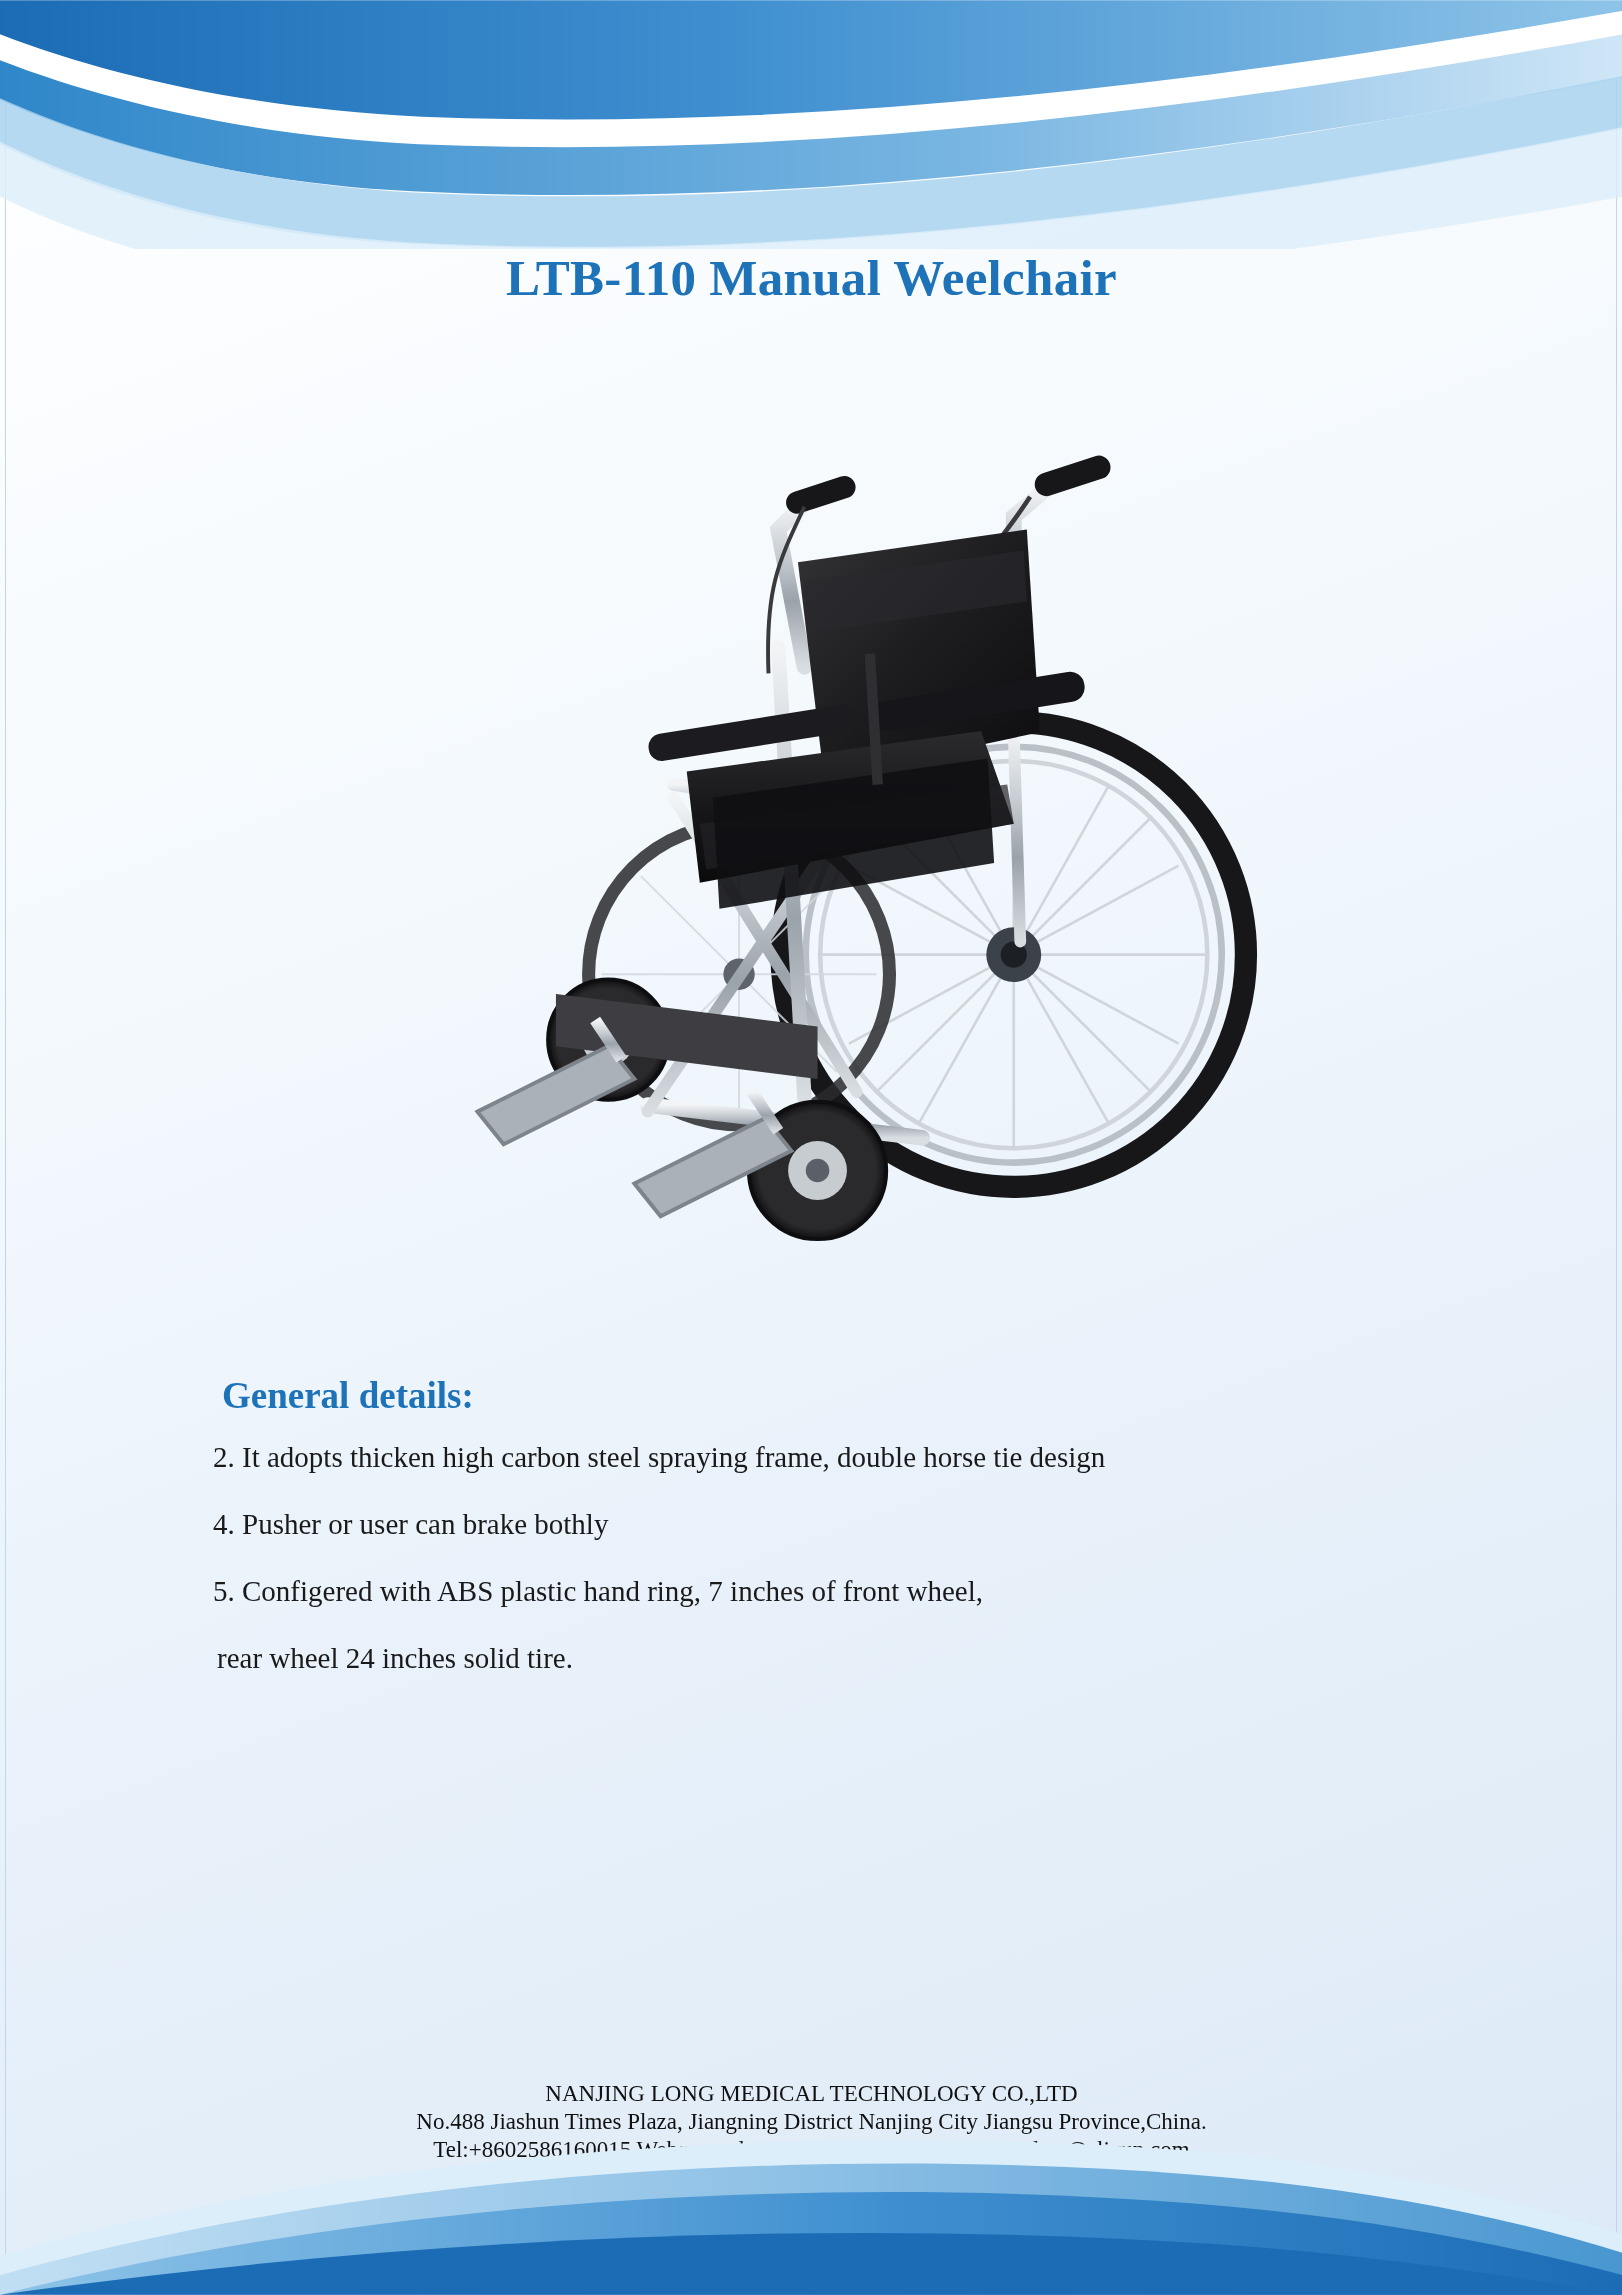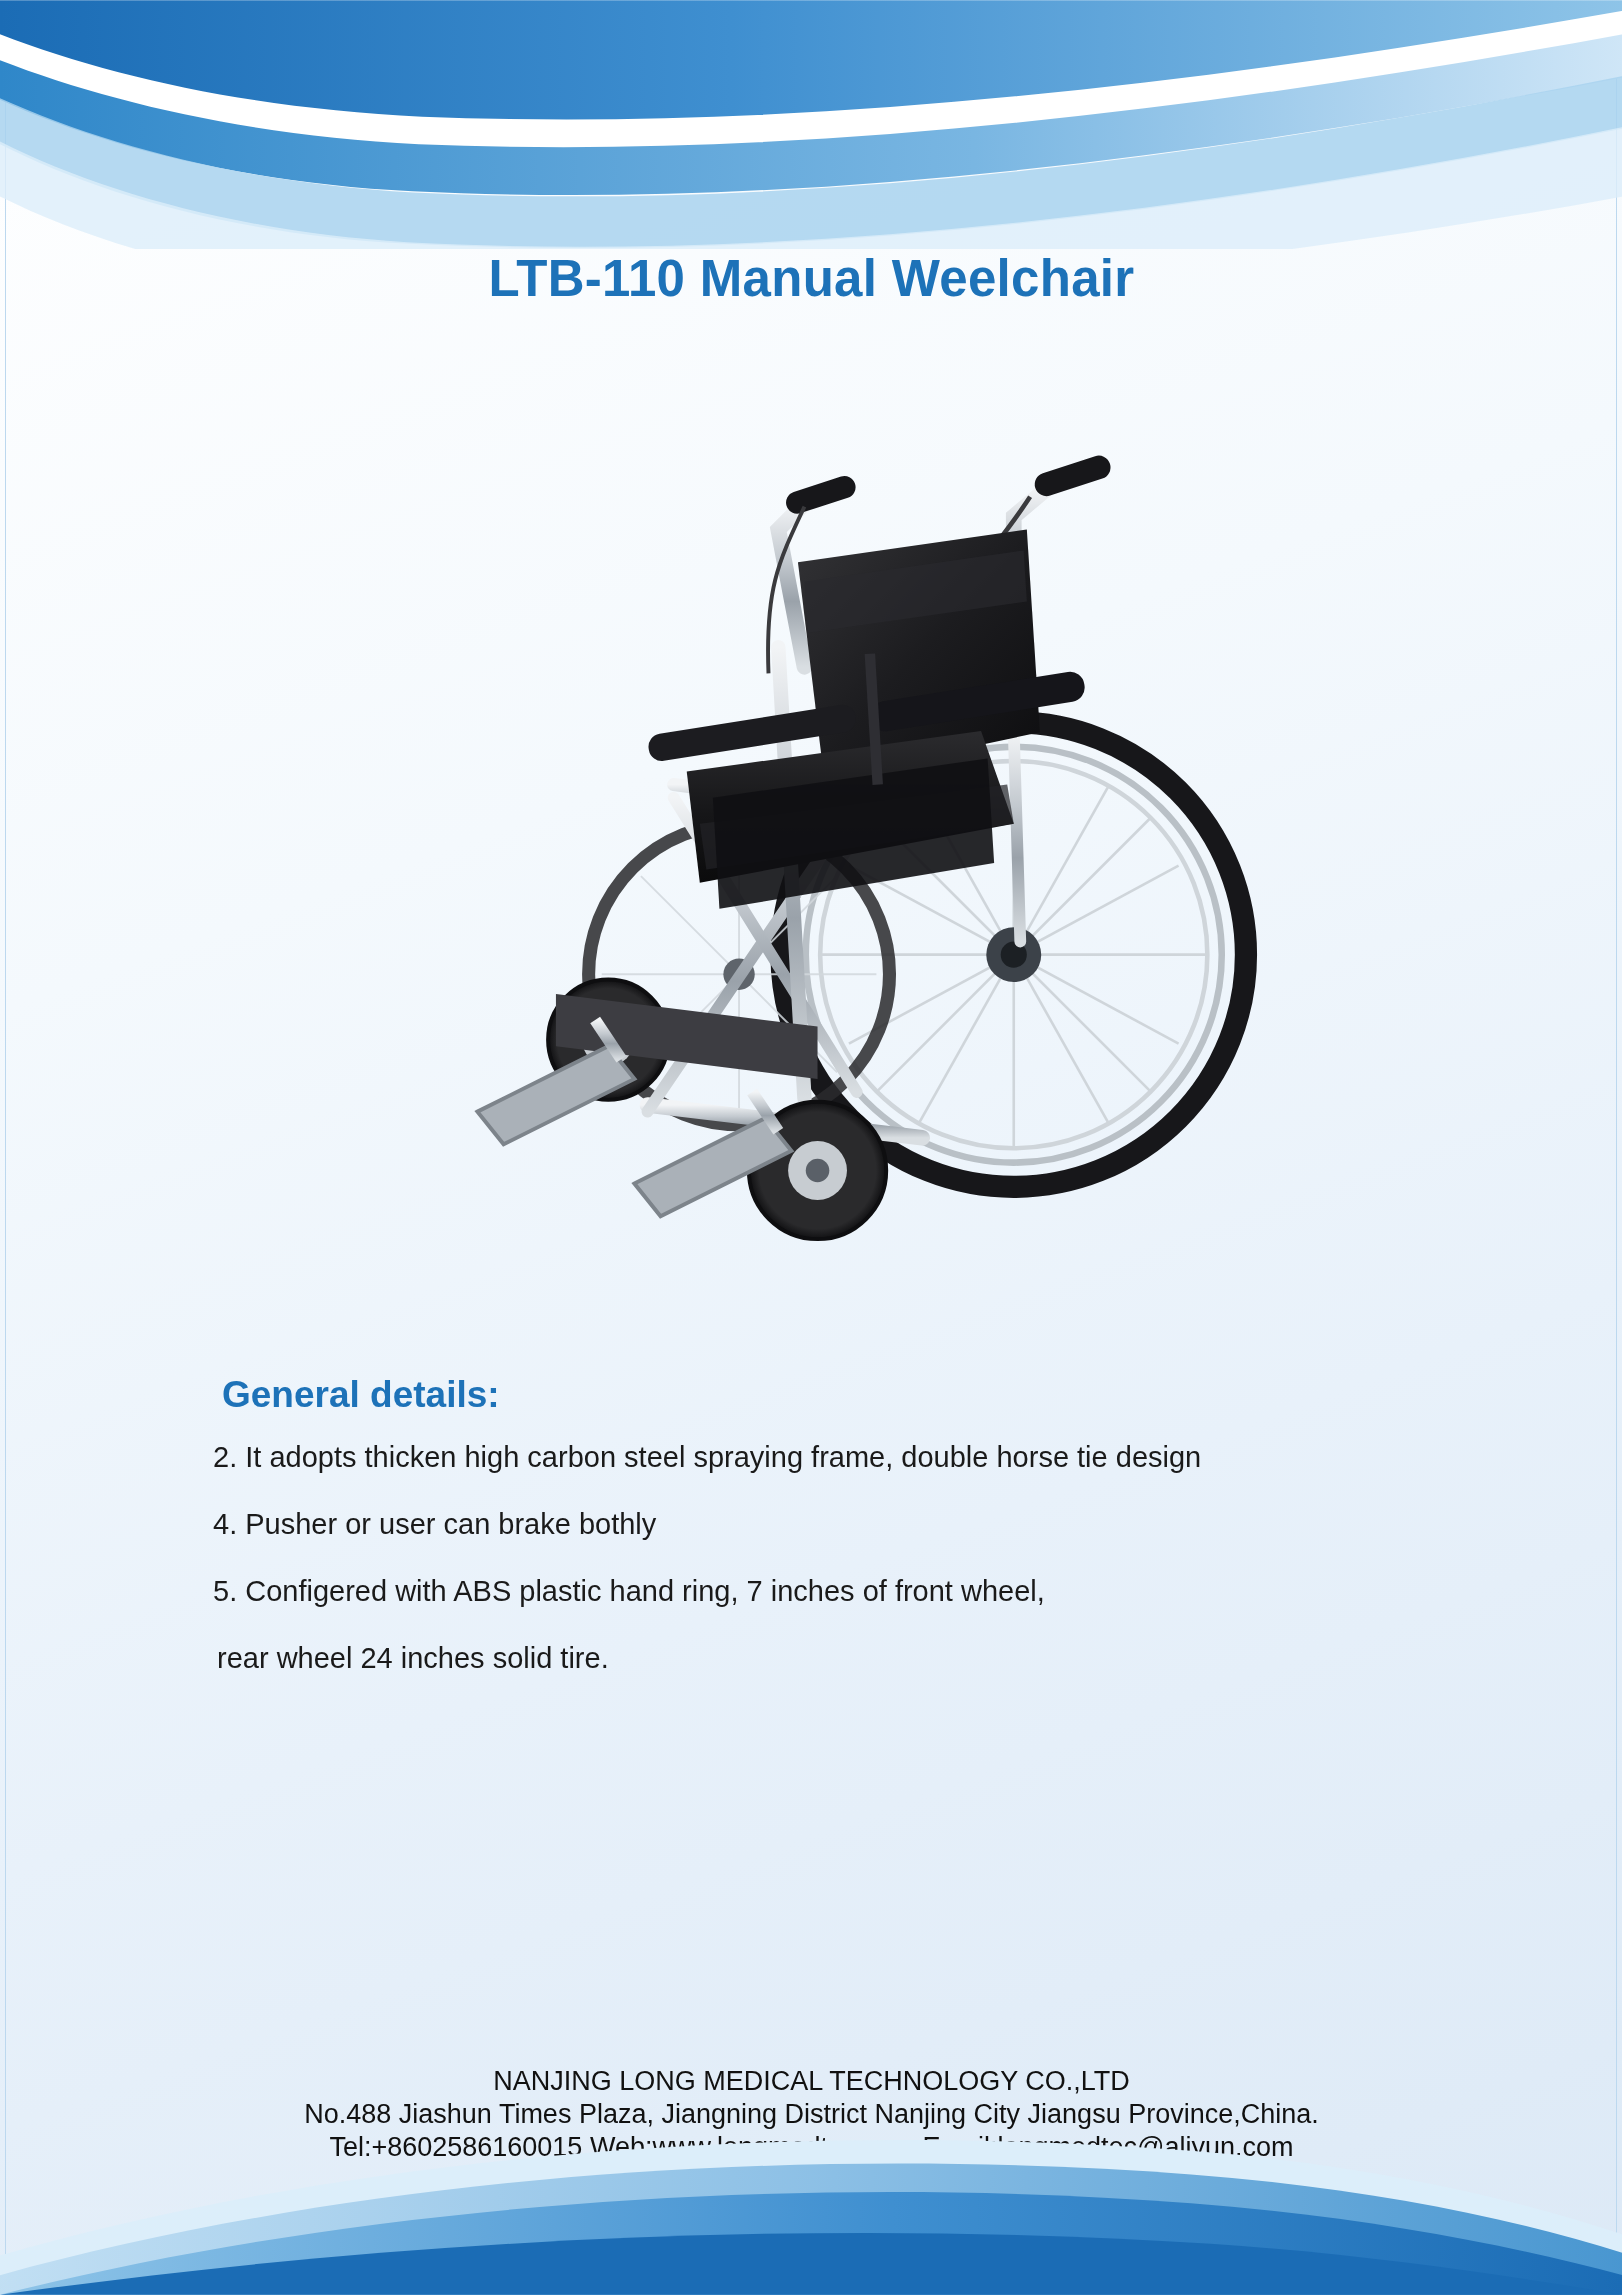--- a/index.html
+++ b/index.html
@@ -13,20 +13,21 @@
     background: #ffffff;
     overflow: hidden;
   }
 
   .page {
     position: relative;
     width: 1623px;
     height: 2295px;
     background: linear-gradient(160deg, #ffffff 0%, #f4f9fd 35%, #e8f1fa 65%, #dce9f6 100%);
     overflow: hidden;
+    font-family: Liberation Serif, serif;
   }
 
   
   .page-border {
     position: absolute;
     left: 5.2px; top: 5.2px;
     width: 1612px; height: 2285px;
     border: 1.3px solid #bcd8ef;
     box-sizing: border-box;
     pointer-events: none;
@@ -99,21 +100,21 @@
   
   .footer {
     position: absolute;
     bottom: 131px;
     left: 0;
     width: 1623px;
     text-align: center;
     color: #111111;
   }
   .footer .line {
-    font-size: 27px;
+    font-size: 23px;
     line-height: 1.22;
     white-space: nowrap;
   }
 </style>
 </head>
 <body>
 
 <div class="page">
 
   <div class="page-border"></div>

